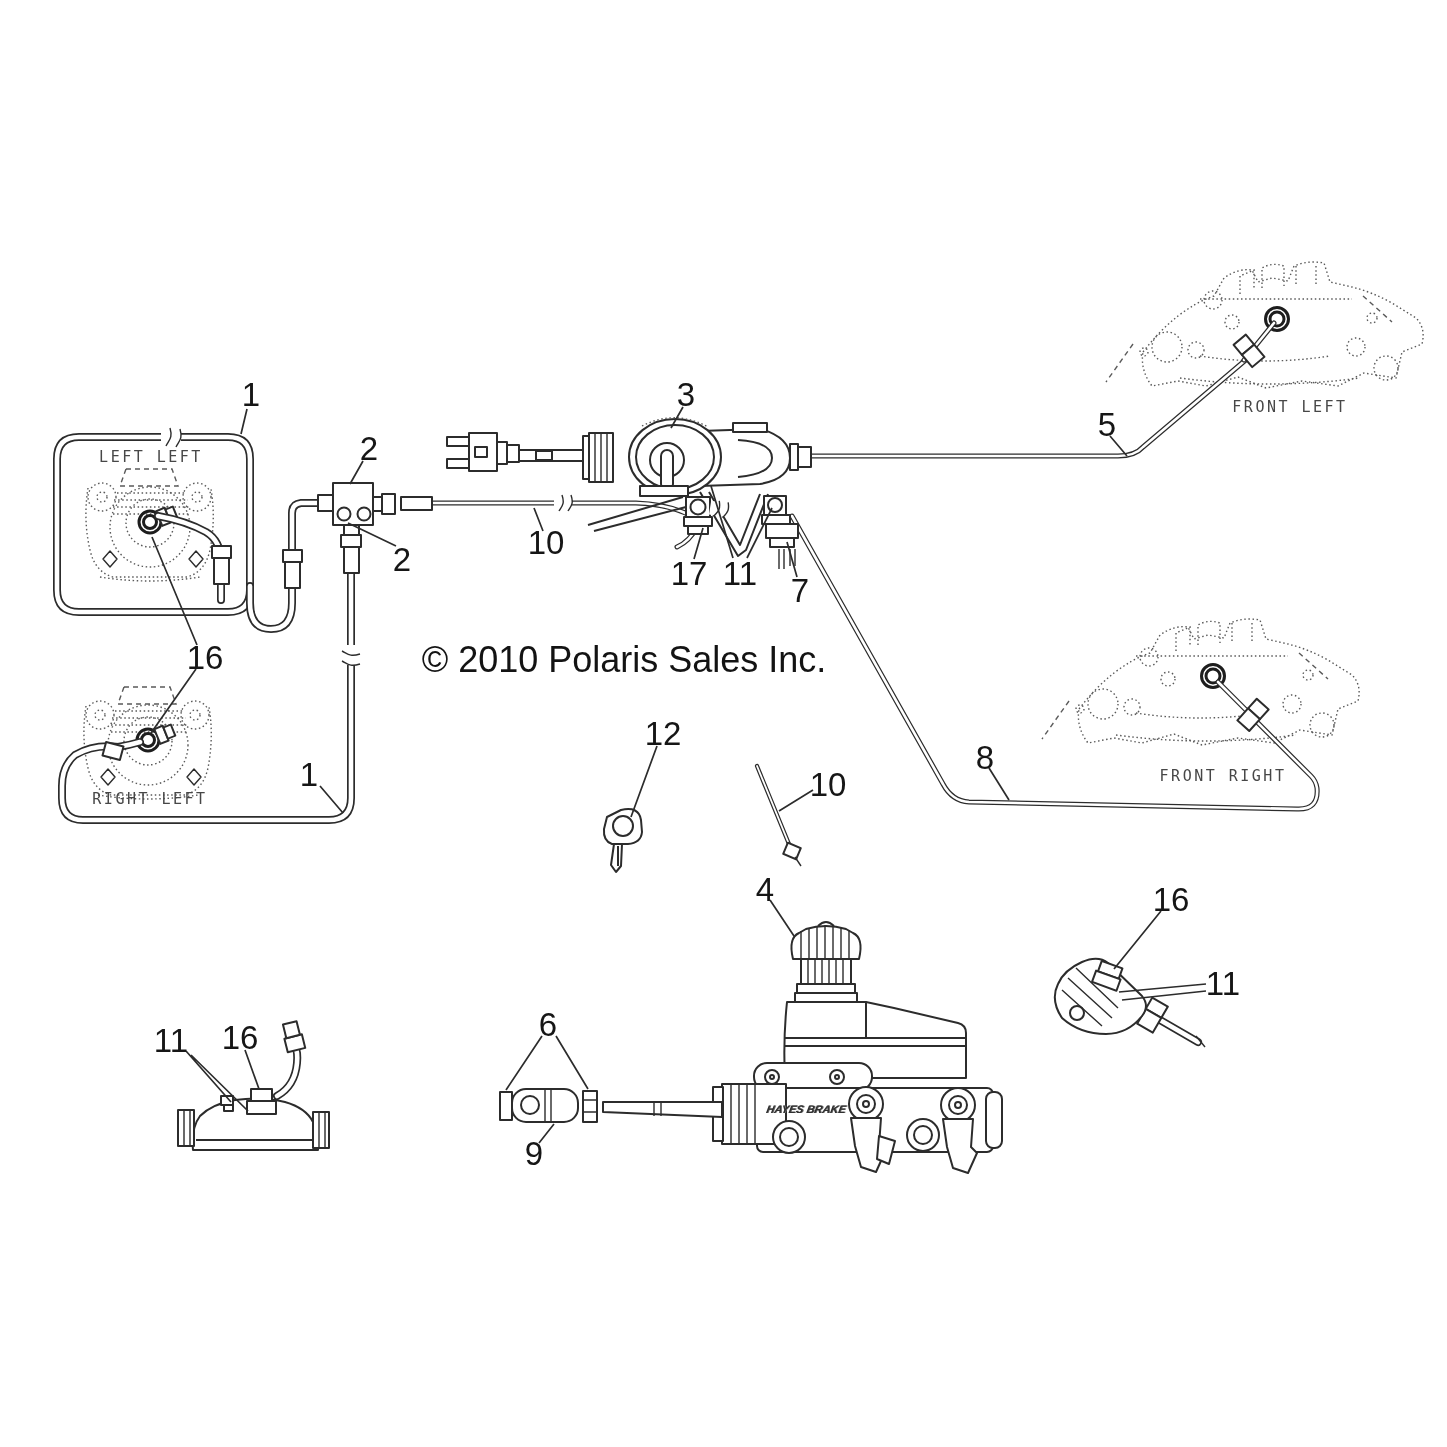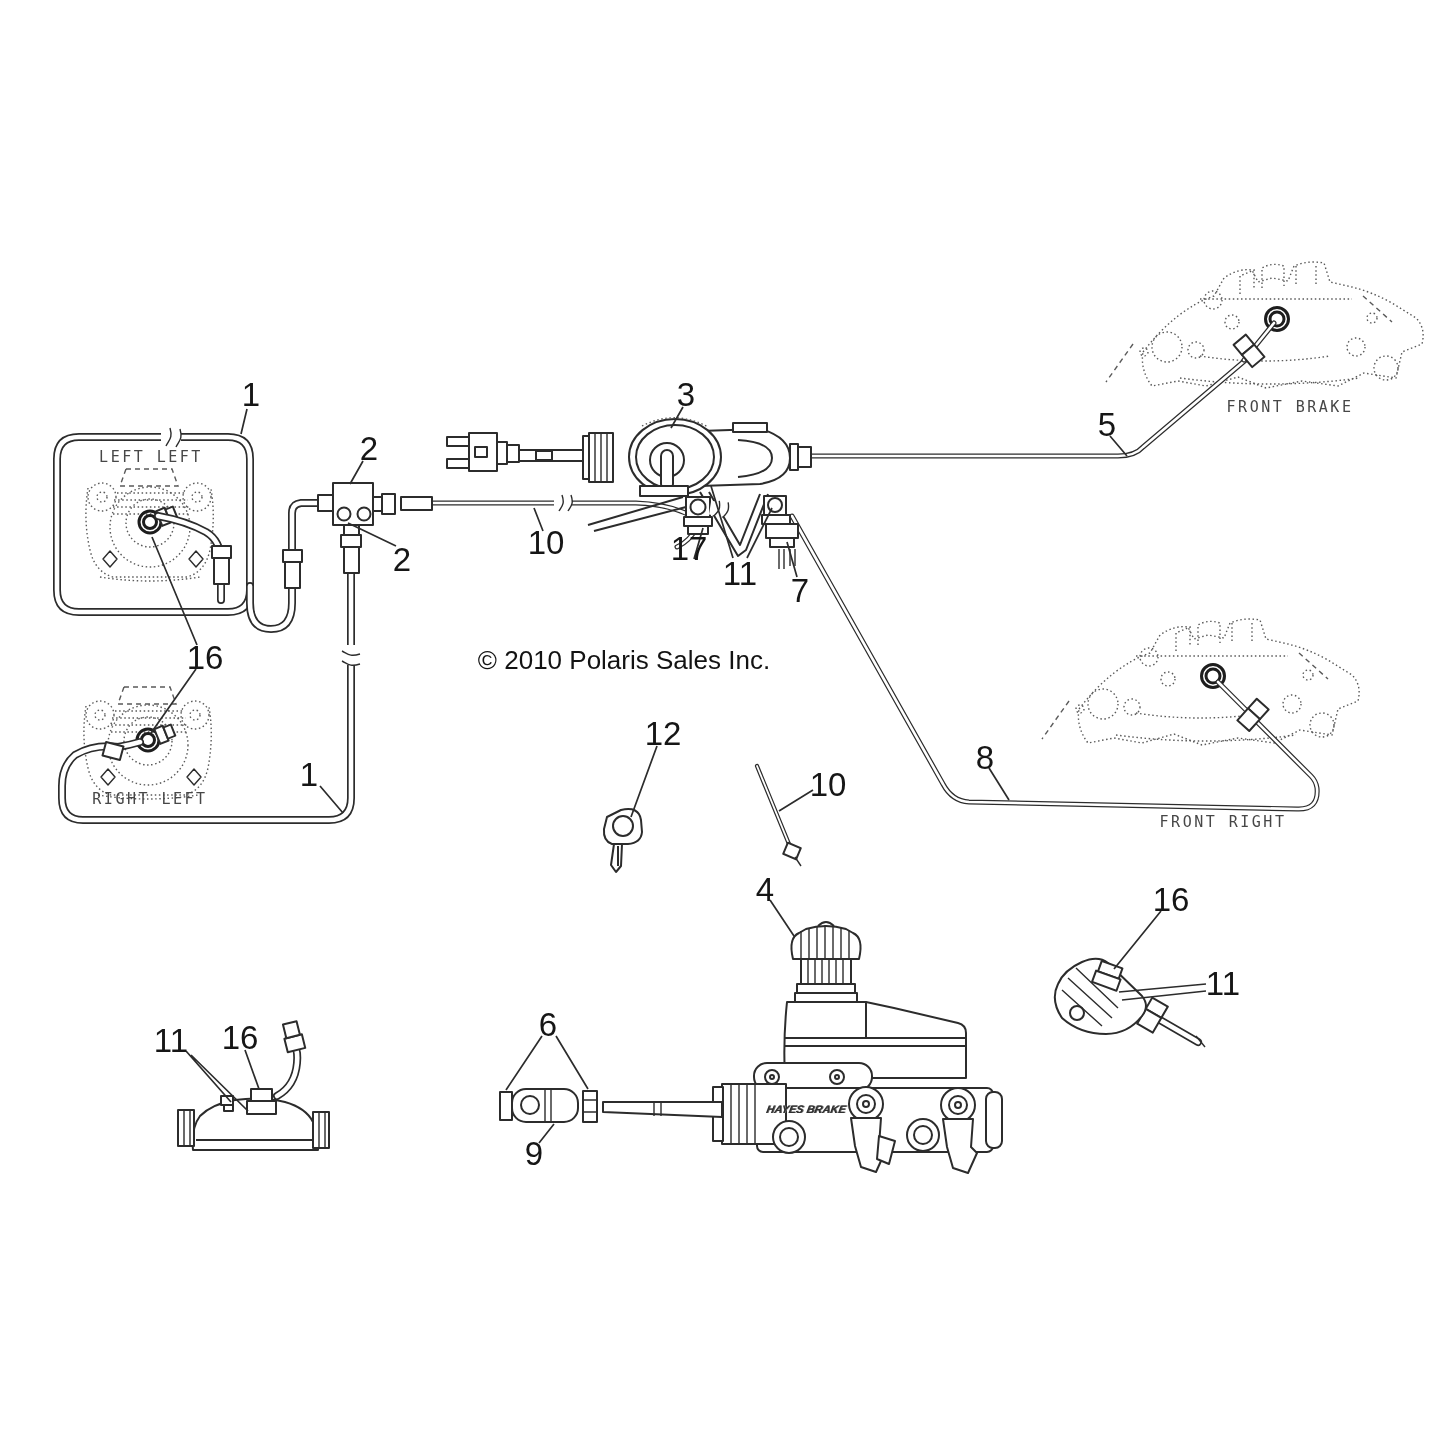--- a/index.html
+++ b/index.html
@@ -17,21 +17,21 @@
   .b {fill:none;stroke:#1d1d1d;stroke-width:3}
   .g1{fill:none;stroke:#5a5a5a;stroke-width:1.4;stroke-dasharray:5 4}
   .g2{fill:none;stroke:#5a5a5a;stroke-width:1.4;stroke-dasharray:1.5 2.6}
   .ld{fill:none;stroke:#2c2c2c;stroke-width:1.7}
   
   .callout{position:absolute;transform:translate(-50%,-50%);font-size:33px;color:#161616;
            white-space:nowrap;line-height:1;}
   .loc-label{position:absolute;transform:translate(-50%,-50%);
              font-family:"DejaVu Sans Mono","Liberation Mono",monospace;
              font-size:15px;letter-spacing:2.5px;color:#474747;white-space:nowrap;line-height:1;}
-  .copyright{position:absolute;transform:translate(-50%,-50%);font-size:26px;color:#131313;
+  .copyright{position:absolute;transform:translate(-50%,-50%);font-size:36px;color:#131313;
              white-space:nowrap;line-height:1;}
   .brand{position:absolute;transform:translate(-50%,-50%) skewX(-10deg);
          font-style:italic;font-weight:bold;font-size:11px;color:#2f2f2f;
          text-shadow:1px 0 0 #6a6a6a;white-space:nowrap;line-height:1;}
 </style>
 </head>
 <body>
 
 <div id="page">
 
@@ -327,38 +327,38 @@
     M 539,1143 L 554,1124  M 186,1051 L 231,1102  M 191,1055 L 248,1111
     M 245,1050 L 259,1089  M 1161,911 L 1114,969
     M 1206,984 L 1119,992  M 1206,991 L 1122,1000"></path>
 </svg>
 
 <div class="callout" style="left:251px;top:394px">1</div>
 <div class="callout" style="left:369px;top:448px">2</div>
 <div class="callout" style="left:686px;top:394px">3</div>
 <div class="callout" style="left:402px;top:559px">2</div>
 <div class="callout" style="left:546px;top:542px">10</div>
-<div class="callout" style="left:689px;top:548px">17</div>
+<div class="callout" style="left:689px;top:573px">17</div>
 <div class="callout" style="left:740px;top:573px">11</div>
 <div class="callout" style="left:800px;top:590px">7</div>
 <div class="callout" style="left:1107px;top:424px">5</div>
 <div class="callout" style="left:985px;top:757px">8</div>
 <div class="callout" style="left:205px;top:657px">16</div>
 <div class="callout" style="left:309px;top:774px">1</div>
 <div class="callout" style="left:663px;top:733px">12</div>
 <div class="callout" style="left:828px;top:784px">10</div>
 <div class="callout" style="left:765px;top:889px">4</div>
 <div class="callout" style="left:548px;top:1024px">6</div>
 <div class="callout" style="left:534px;top:1153px">9</div>
 <div class="callout" style="left:171px;top:1040px">11</div>
 <div class="callout" style="left:240px;top:1037px">16</div>
 <div class="callout" style="left:1171px;top:899px">16</div>
 <div class="callout" style="left:1223px;top:983px">11</div>
 
 <div class="loc-label" style="left:151px;top:457px">LEFT LEFT</div>
 <div class="loc-label" style="left:150px;top:799px">RIGHT LEFT</div>
-<div class="loc-label" style="left:1290px;top:407px">FRONT BRAKE</div>
-<div class="loc-label" style="left:1223px;top:822px">FRONT RIGHT</div>
+<div class="loc-label" style="left:1290px;top:407px">FRONT LEFT</div>
+<div class="loc-label" style="left:1223px;top:776px">FRONT RIGHT</div>
 
 <div class="copyright" style="left:624px;top:660px">© 2010 Polaris Sales Inc.</div>
 <div class="brand" style="left:806px;top:1109px">HAYES BRAKE</div>
 
 </div>
 
 </body></html>

